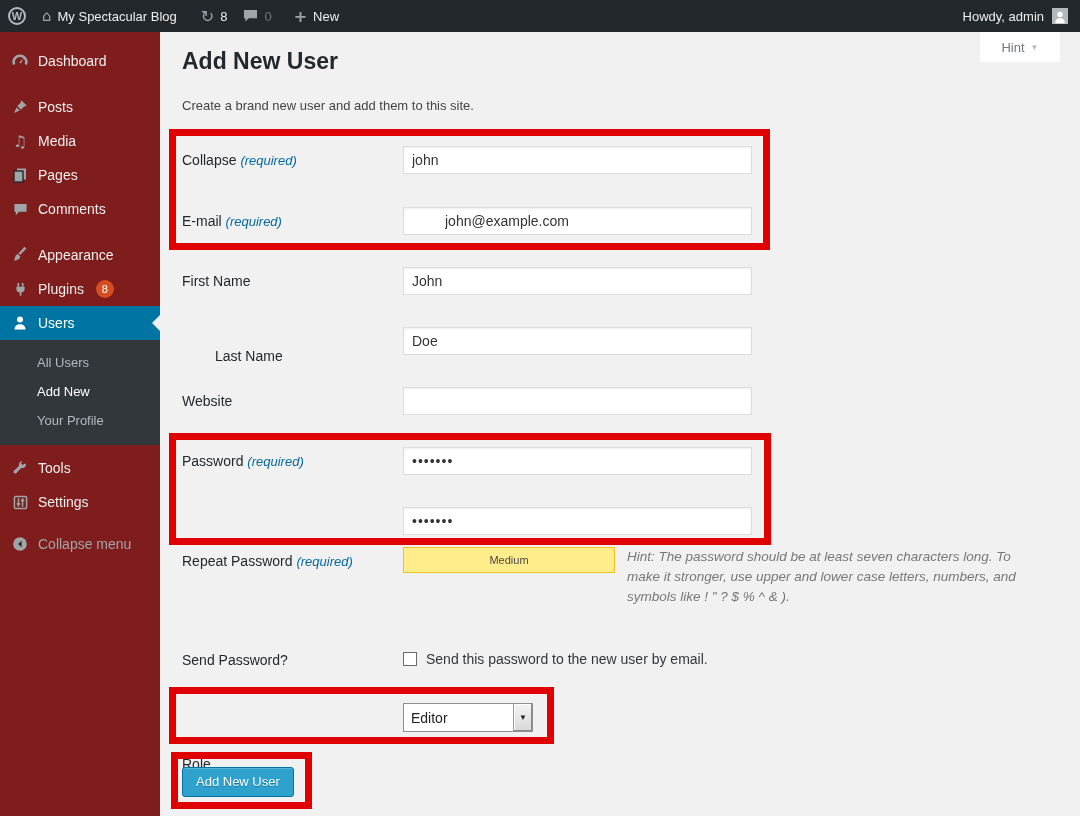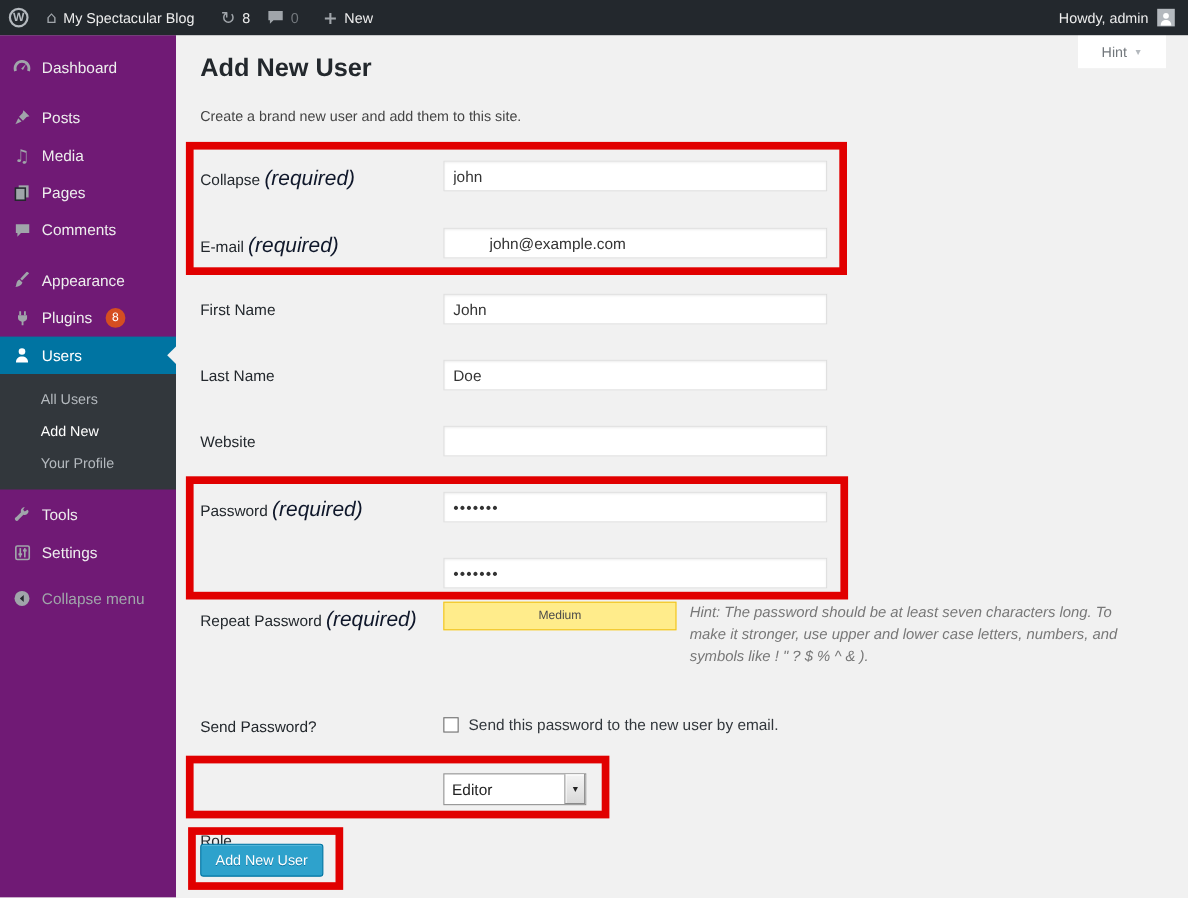--- a/index.html
+++ b/index.html
@@ -23,21 +23,21 @@
   .glyph { font-family:"DejaVu Sans", sans-serif; color:#a0a5aa; }
   .ab-count { color:#eee; }
   .ab-count-dim { color:#72777c; }
   .ab-right { margin-left:auto; display:flex; align-items:center; gap:8px; padding-right:12px; }
   .avatar {
     width:16px; height:16px; background:#b4b9be; display:flex; align-items:flex-end; justify-content:center;
   }
   
   .sidebar {
     position:absolute; top:32px; left:0; width:160px; height:784px;
-    background:#701a75; color:#eee; font-size:14px;
+    background:#7f1d1d; color:#eee; font-size:14px;
   }
   .menu { padding-top:12px; }
   .menu-item {
     height:34px; display:flex; align-items:center; gap:8px;
     padding-left:10px; cursor:pointer; position:relative; color:#eee;
   }
   .menu-item .mi-icon { width:20px; height:16px; display:flex; align-items:center; justify-content:center; flex:none; }
   .menu-sep { height:12px; }
   .menu-item.active { background:#0074a2; color:#fff; }
   .menu-item.active .content-arrow {
@@ -58,21 +58,21 @@
   .content { position:absolute; top:32px; left:160px; width:920px; height:784px; background:#f1f1f1; }
   .help-btn {
     position:absolute; top:0; right:20px; width:80px; height:30px; background:#fff;
     color:#72777c; font-size:13px; display:flex; align-items:center; justify-content:center;
     gap:6px; cursor:pointer;
   }
   .help-caret { font-size:8px; color:#b4b9be; }
   .page-title { position:absolute; left:22px; top:16px; font-size:23px; font-weight:600; color:#23282d; }
   .page-intro { position:absolute; left:22px; top:66px; font-size:13px; color:#444; }
   .flabel { position:absolute; left:22px; font-size:14px; color:#23282d; white-space:nowrap; }
-  .req { font-style:italic; font-size:19px; color:#0f172a; }
+  .req { font-style:italic; font-size:13px; color:#0369a1; }
   .tinput {
     position:absolute; left:243px; width:349px; height:28px;
     border:1px solid #ddd; background:#fff; padding:3px 8px;
     font-family:"Liberation Sans", sans-serif; font-size:14px; color:#333;
     box-shadow:inset 0 1px 2px rgba(0,0,0,.07); outline:none;
   }
   .pw { letter-spacing:1px; }
   
   .strength-wrap { position:absolute; left:243px; top:515px; width:634px; }
   .strength-float { float:left; width:212px; height:26px; margin:0 12px 16px 0; }
@@ -276,21 +276,21 @@
   <input class="tinput" style="top: 114px;" type="text" value="john">
 
   <div class="flabel" style="top:181px;">
     <span>E-mail</span>&nbsp;<span class="req">(required)</span>
   </div>
   <input class="tinput" style="top: 175px; padding-left: 41px;" type="text" value="john@example.com">
 
   <div class="flabel" style="top:241px;">First Name</div>
   <input class="tinput" style="top: 235px;" type="text" value="John">
 
-  <div class="flabel" style="top:301px;">Last Name</div>
+  <div class="flabel" style="top:316px;margin-left:33px;">Last Name</div>
   <input class="tinput" style="top: 295px;" type="text" value="Doe">
 
   <div class="flabel" style="top:361px;">Website</div>
   <input class="tinput" style="top: 355px;" type="text" value="">
 
   <div class="flabel" style="top:421px;">
     <span>Password</span>&nbsp;<span class="req">(required)</span>
   </div>
   <input class="tinput pw" style="top: 415px;" type="text" value="•••••••">
 

